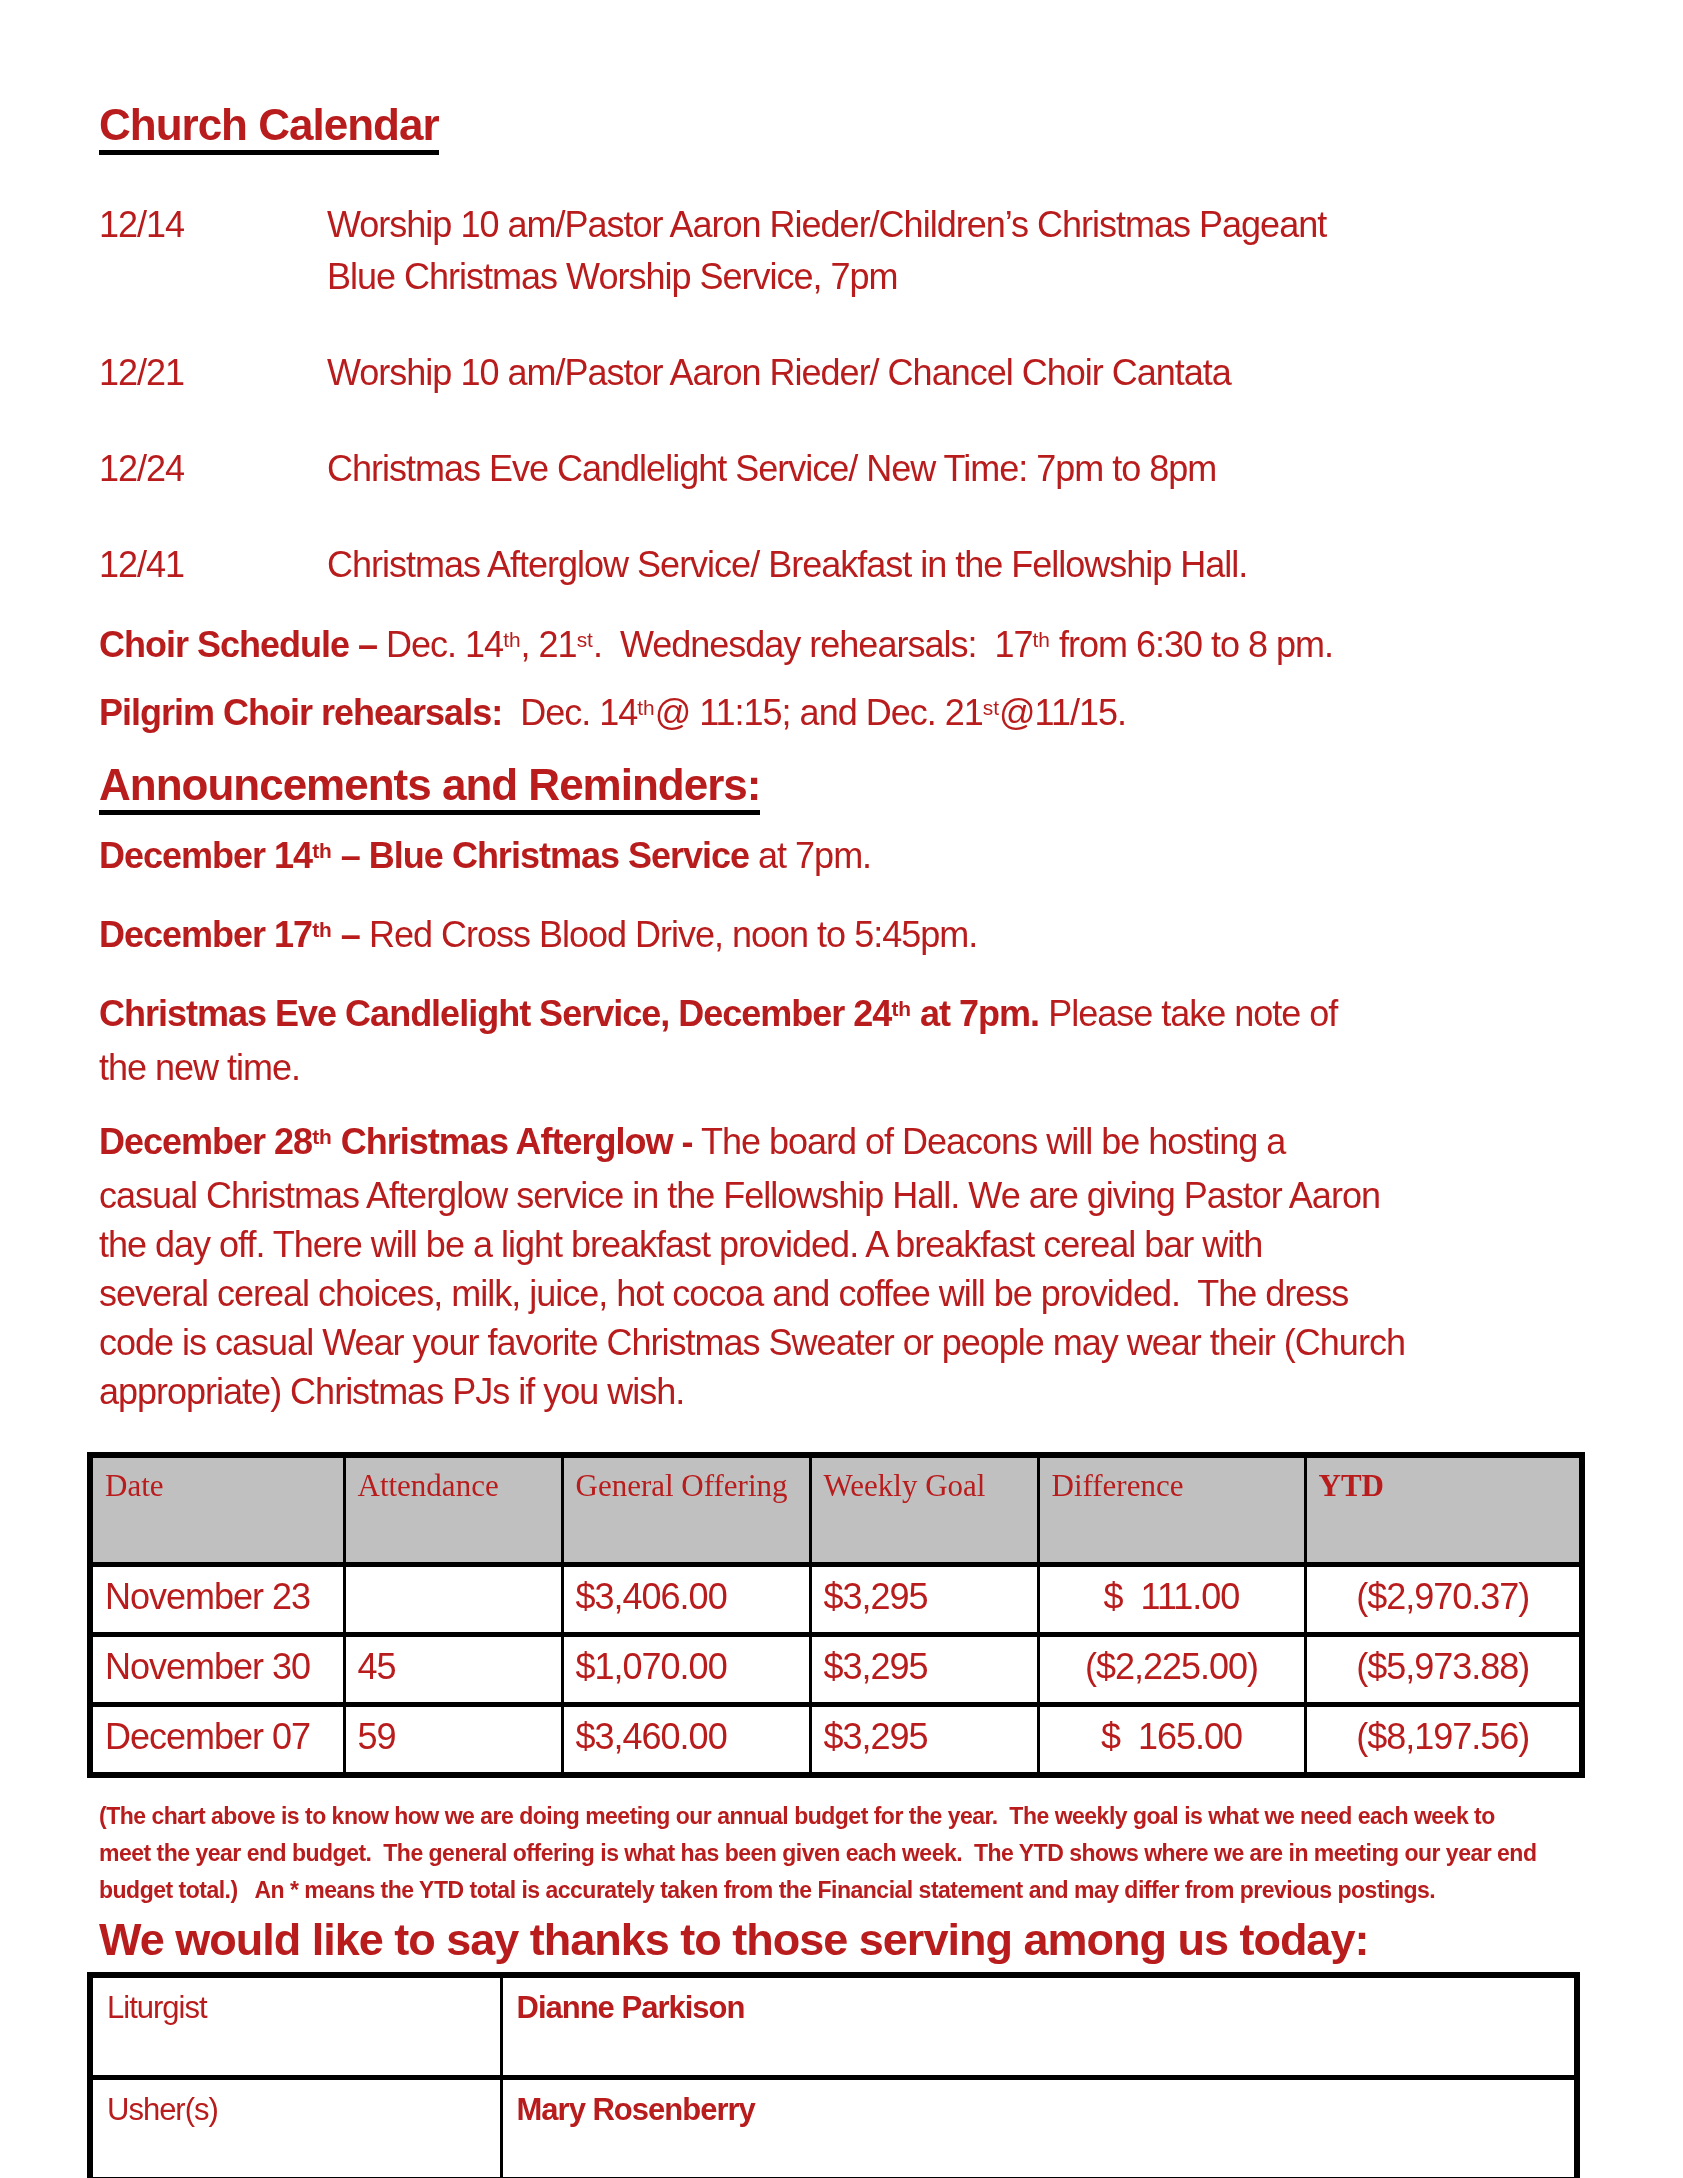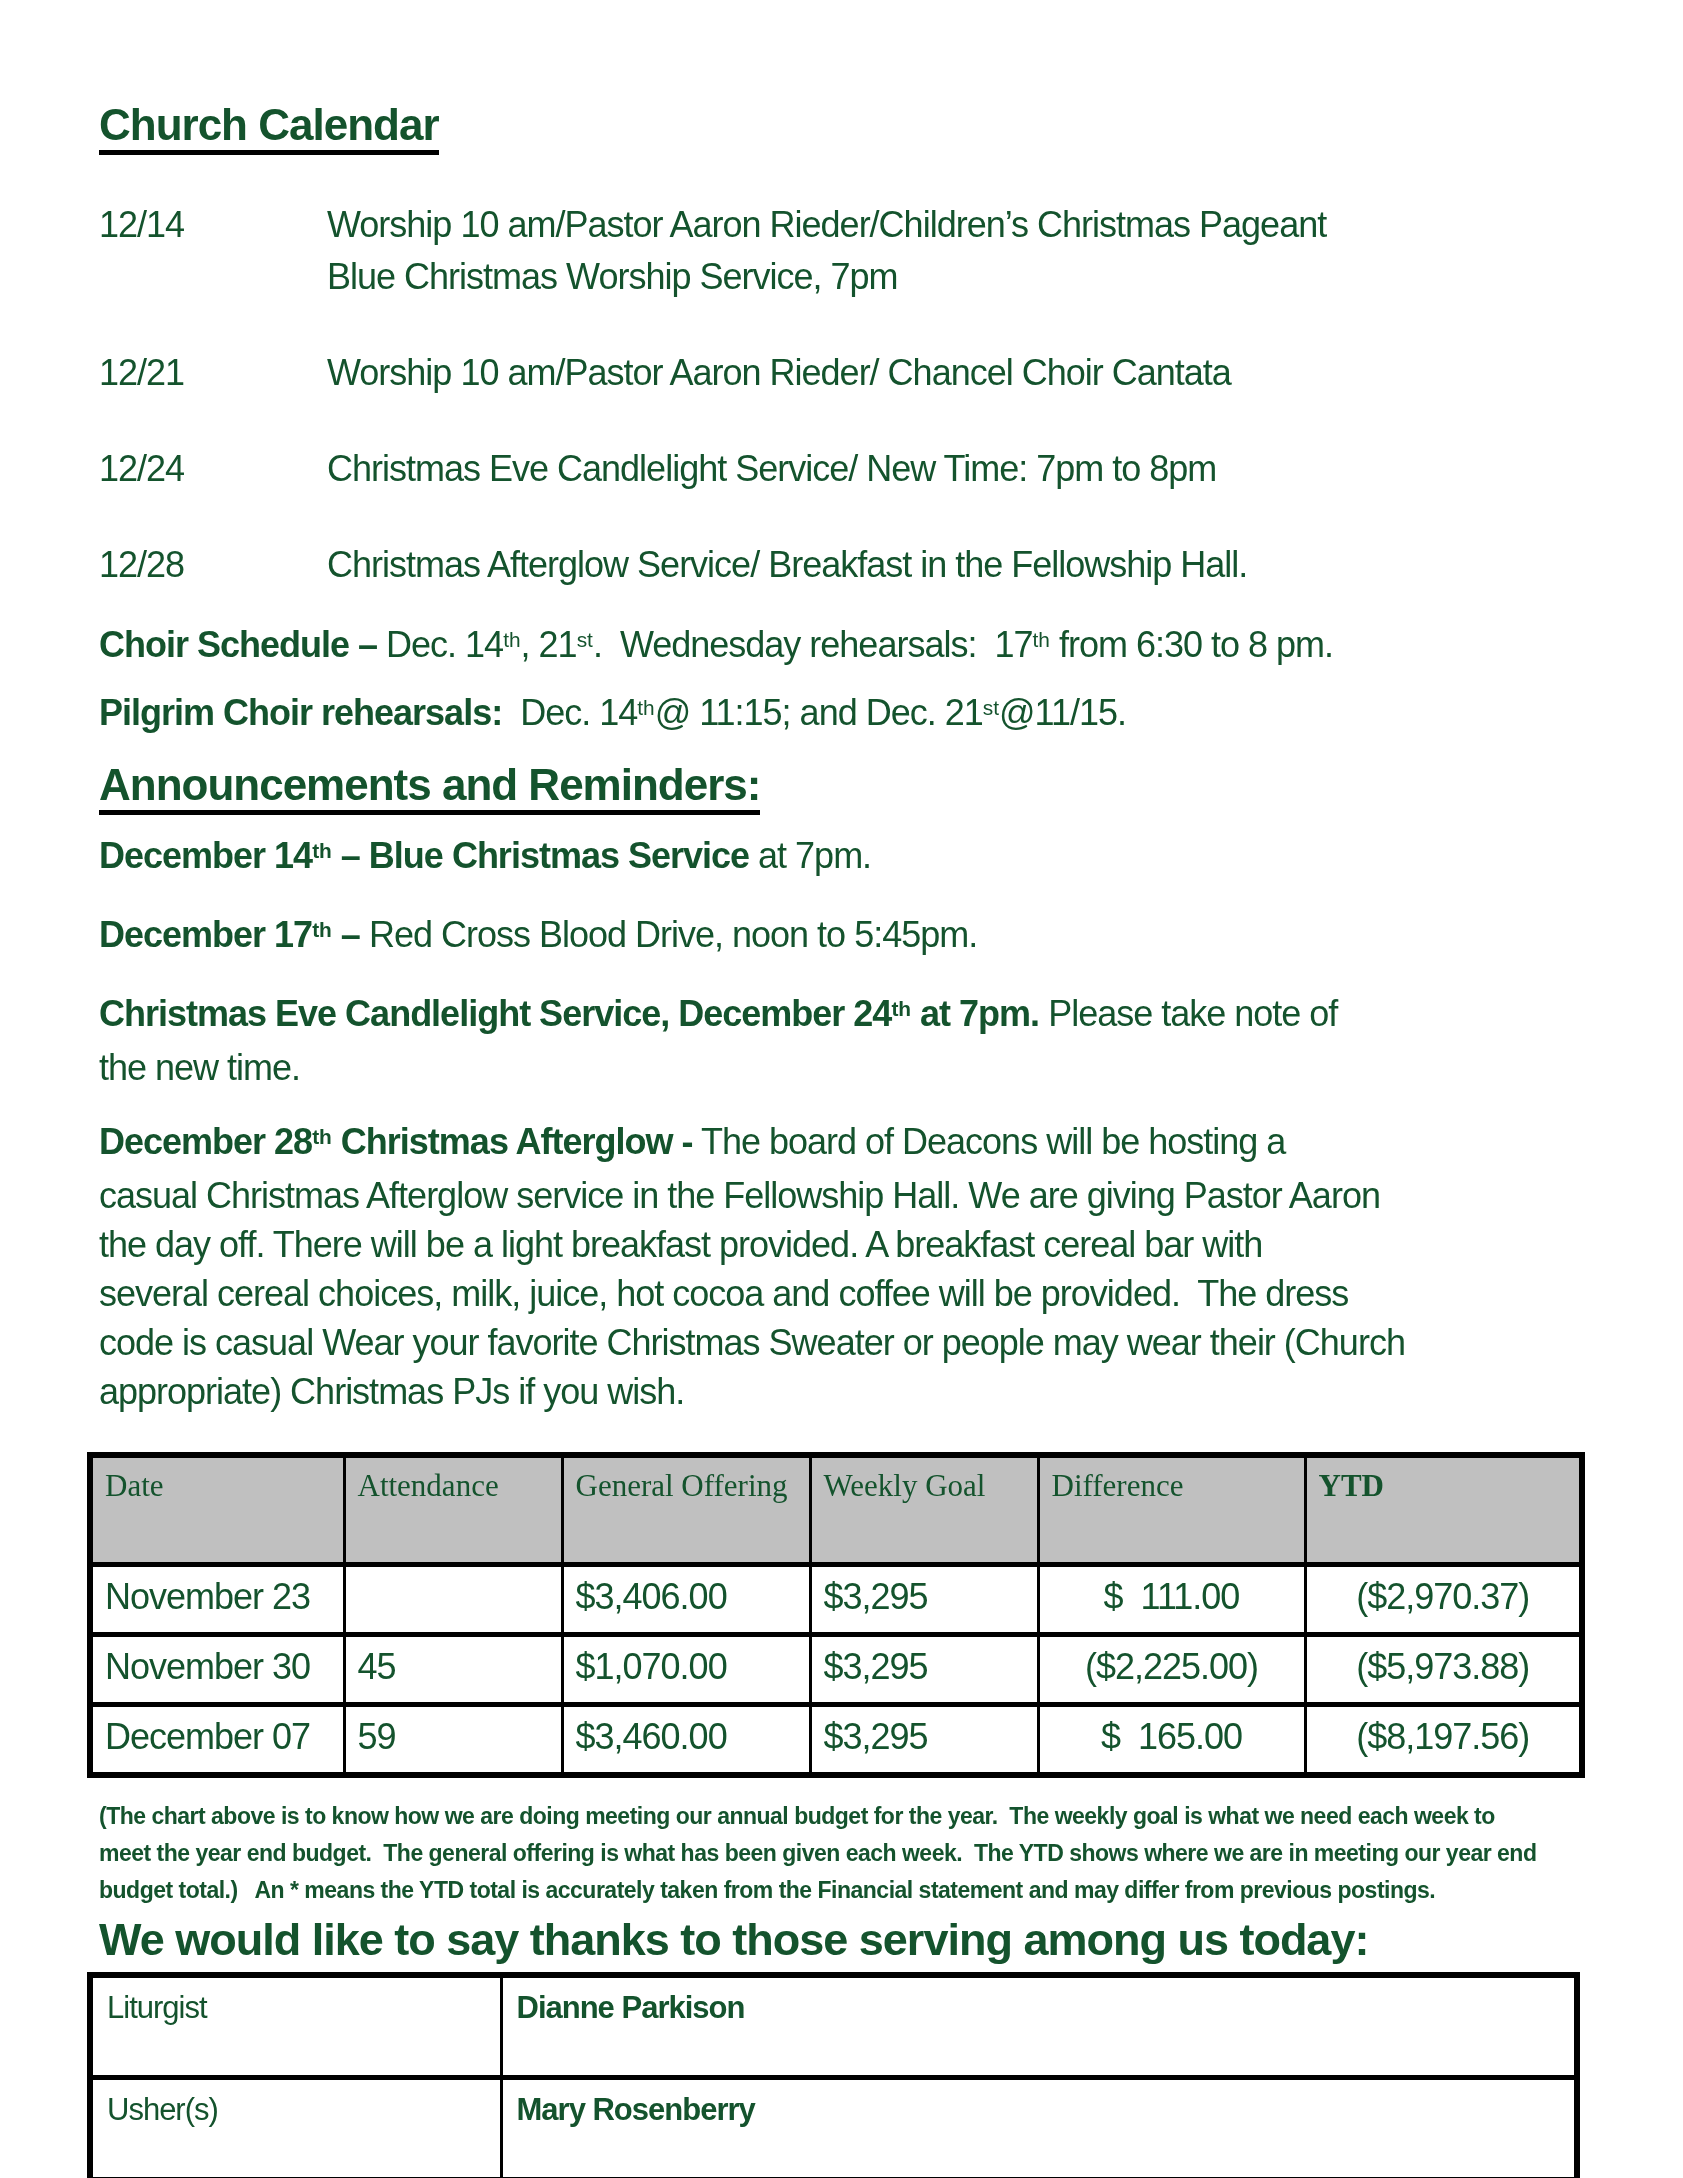--- a/index.html
+++ b/index.html
@@ -3,21 +3,21 @@
 <meta charset="utf-8">
 <style>
   html,body { margin:0; padding:0; background:#ffffff; }
   .page {
     position:relative;
     width:1683px; height:2178px;
     box-sizing:border-box;
     padding:0 89px 0 99px;
     overflow:hidden;
     background:#ffffff;
-    color:#14532d;
+    color:#b91c1c;
     font-family:"Liberation Sans", sans-serif;
     letter-spacing:-1px;
   }
   
   h1 { font-size:44px; font-weight:bold; line-height:1.0; margin:0; }
   h1.first { margin-top:103px; }
   h1.ann-head { margin-top:14px; }
   .u { display:inline-block; border-bottom:5px solid #000; padding-bottom:3px; }
   h2.thanks-head { font-size:45px; font-weight:bold; line-height:1.0; margin:8px 0 0 0; white-space:nowrap; }
 
@@ -106,21 +106,21 @@
         <div class="line">Worship 10 am/Pastor Aaron Rieder/ Chancel Choir Cantata</div>
       </div>
     </div>
     <div class="cal-row">
       <div class="cal-date">12/24</div>
       <div class="cal-desc">
         <div class="line">Christmas Eve Candlelight Service/ New Time: 7pm to 8pm</div>
       </div>
     </div>
     <div class="cal-row">
-      <div class="cal-date">12/28</div>
+      <div class="cal-date">12/41</div>
       <div class="cal-desc">
         <div class="line">Christmas Afterglow Service/ Breakfast in the Fellowship Hall.</div>
       </div>
     </div>
   </div>
 
   <div class="choir">
     <div class="line"><b>Choir Schedule – </b>Dec. 14<sup>th</sup>, 21<sup>st</sup>.&nbsp; Wednesday rehearsals:&nbsp; 17<sup>th</sup> from 6:30 to 8 pm.</div>
     <div class="line"><b>Pilgrim Choir rehearsals:</b>&nbsp; Dec. 14<sup>th</sup>@ 11:15; and Dec. 21<sup>st</sup>@11/15.</div>
   </div>

